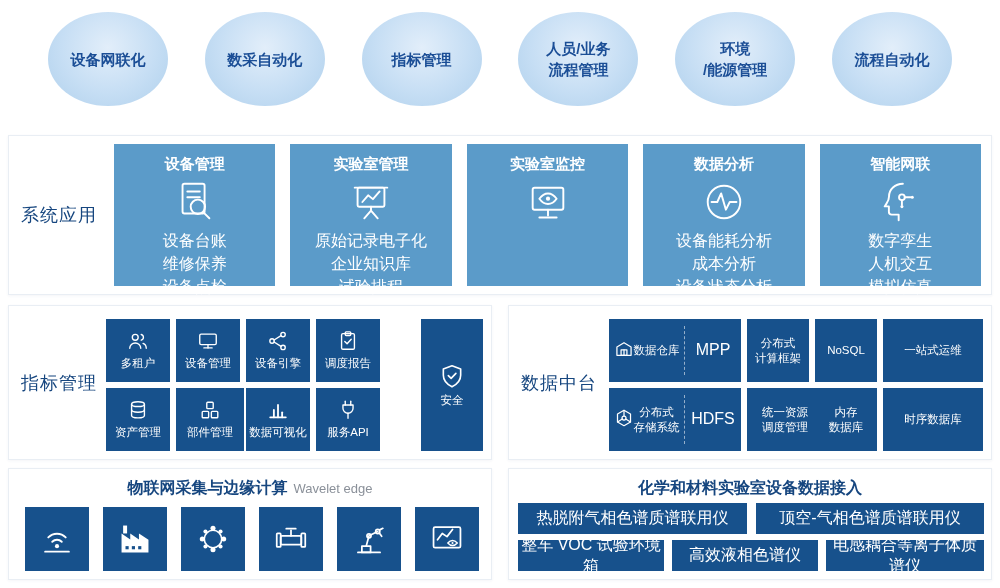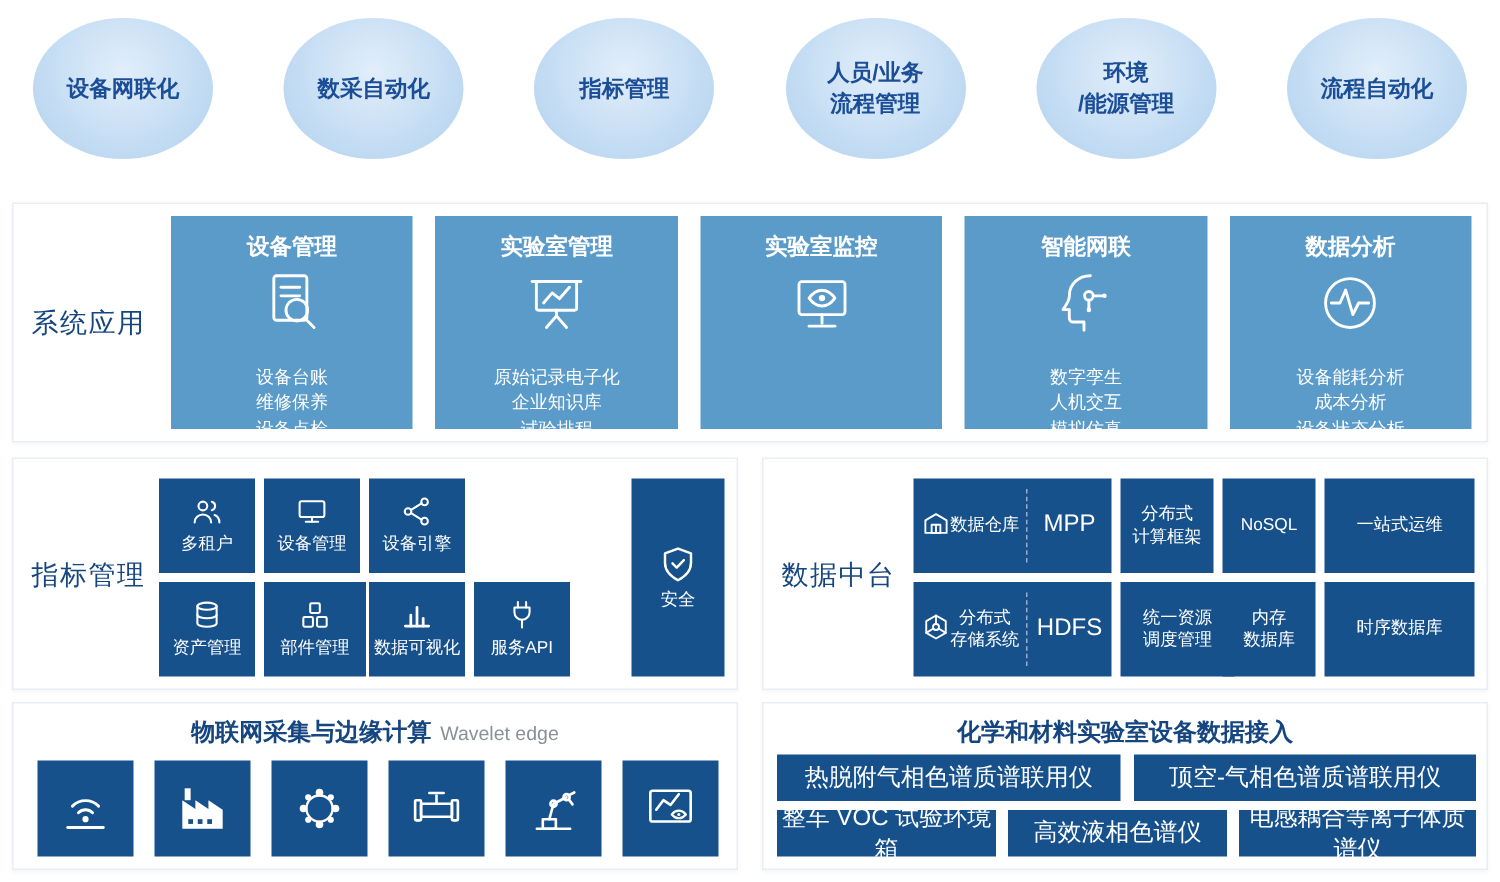--- a/index.html
+++ b/index.html
@@ -1,35 +1,35 @@
 <!DOCTYPE html>
 <html><head>
 <meta charset="utf-8">
 <style>
   *{margin:0;padding:0;box-sizing:border-box}
   html,body{width:1000px;height:588px;background:#ffffff;font-family:"Liberation Sans","DejaVu Sans",sans-serif;overflow:hidden}
   .stage{position:relative;width:1000px;height:588px;background:#fff}
 
   
-  .bubbles{position:absolute;top:12px;left:0;right:0;height:100px;display:flex;justify-content:space-between;padding:0 22px}
+  .bubbles{position:absolute;top:12px;left:0;right:0;height:100px;display:flex;justify-content:space-between;padding:0 48px}
   .bubble{width:120px;height:94px;border-radius:50%;background:radial-gradient(ellipse at 50% 38%,#e2eefa 0%,#c6def4 55%,#afd0ec 100%);
     display:flex;align-items:center;justify-content:center;text-align:center;color:#1b4e96;font-weight:bold;font-size:15px;line-height:1.4;white-space:pre-line}
 
   
   .band{position:absolute;background:#fff;border:1px solid #e9eef4;box-shadow:0 1px 3px rgba(30,60,110,.05)}
   .band-label{position:absolute;left:0;top:0;bottom:0;width:100px;display:flex;align-items:center;justify-content:center;
     color:#16467f;font-size:18px;font-weight:normal;letter-spacing:1px}
 
   
   .band-apps{top:135px;left:8px;width:984px;height:160px}
   .cards{position:absolute;left:105px;right:10px;top:8px;bottom:8px;display:flex;gap:15px}
   .app-card{flex:1;background:#5b9bc9;color:#fff;display:flex;flex-direction:column;align-items:center;padding-top:11px}
   .app-title{font-size:15px;font-weight:bold}
   .app-icon{margin-top:5px;height:50px;display:flex;align-items:center;justify-content:center}
-  .app-lines{margin-top:18px;font-size:12px;line-height:1.45;text-align:center;white-space:pre-line}
+  .app-lines{margin-top:4px;font-size:16px;line-height:1.45;text-align:center;white-space:pre-line}
 
   
   .band-biz{top:305px;left:8px;width:484px;height:155px}
   .band-data{top:305px;left:508px;width:484px;height:155px}
   .tile{position:absolute;background:#17518c;color:#fff;display:flex;flex-direction:column;align-items:center;justify-content:center;
     text-align:center;font-size:11.5px;line-height:1.3;white-space:pre-line}
   .tile .ti{margin-bottom:4px;display:flex}
   .combo{flex-direction:row;justify-content:stretch}
   .combo-left{width:76px;height:49px;align-self:center;display:flex;align-items:center;justify-content:center;
     border-right:1px dashed rgba(255,255,255,.55)}
@@ -106,49 +106,49 @@
             <rect x="8" y="7" width="32" height="23" rx="2"></rect>
             <path d="M15 18.5c2.5-3.5 6-5.5 9-5.5s6.5 2 9 5.5c-2.5 3.5-6 5.5-9 5.5s-6.5-2-9-5.5z"></path>
             <circle cx="24" cy="18.5" r="2.2" fill="#fff" stroke="none"></circle>
             <line x1="24" y1="30" x2="24" y2="36"></line>
               <line x1="15" y1="38" x2="33" y2="38"></line>
           </svg>
         </div>
       </div>
 
       <div class="app-card">
+        <div class="app-title">数据分析</div>
+        <div class="app-icon">
+          <svg width="46" height="46" viewBox="0 0 48 48" fill="none" stroke="#fff" stroke-width="2" stroke-linecap="round" stroke-linejoin="round">
+            <circle cx="24" cy="24" r="17"></circle>
+              <polyline points="11,24 17,24 21,15 26,32 30,24 37,24"></polyline>
+          </svg>
+        </div>
+        <div class="app-lines">设备能耗分析
+成本分析
+设备状态分析</div>
+      </div>
+
+      <div class="app-card">
         <div class="app-title">智能网联</div>
         <div class="app-icon">
           <svg width="46" height="46" viewBox="0 0 48 48" fill="none" stroke="#fff" stroke-width="2" stroke-linecap="round" stroke-linejoin="round">
             <path d="M27 5c-8.3 0-14.5 6-14.5 13.4 0 2.6-.8 4.6-2.6 7.3L8 28.6h4.4v5.6c0 1.8 1.2 3 3 3h7.2V43"></path>
             <circle cx="26" cy="19" r="3"></circle>
               <line x1="29" y1="19" x2="35" y2="19"></line>
             <circle cx="36.8" cy="19" r="1.6" fill="#fff" stroke="none"></circle>
             <line x1="26" y1="22" x2="26" y2="27"></line>
               <circle cx="26" cy="28.8" r="1.6" fill="#fff" stroke="none"></circle>
           </svg>
         </div>
         <div class="app-lines">数字孪生
 人机交互
 模拟仿真</div>
       </div>
 
-      <div class="app-card">
-        <div class="app-title">数据分析</div>
-        <div class="app-icon">
-          <svg width="46" height="46" viewBox="0 0 48 48" fill="none" stroke="#fff" stroke-width="2" stroke-linecap="round" stroke-linejoin="round">
-            <circle cx="24" cy="24" r="17"></circle>
-              <polyline points="11,24 17,24 21,15 26,32 30,24 37,24"></polyline>
-          </svg>
-        </div>
-        <div class="app-lines">设备能耗分析
-成本分析
-设备状态分析</div>
-      </div>
-
     </div>
   </section>
 
   <section class="band band-biz">
     <div class="band-label">指标管理</div>
 
     <div class="tile" style="left:97px;top:13px;width:64px;height:63px">
       <span class="ti">
         <svg width="22" height="22" viewBox="0 0 24 24" fill="none" stroke="#fff" stroke-width="1.5" stroke-linecap="round" stroke-linejoin="round">
           <circle cx="9" cy="8" r="3.2"></circle>
@@ -174,20 +174,29 @@
         <svg width="22" height="22" viewBox="0 0 24 24" fill="none" stroke="#fff" stroke-width="1.5" stroke-linecap="round" stroke-linejoin="round">
           <circle cx="5.5" cy="12" r="2.4"></circle>
             <circle cx="17.5" cy="5" r="2.4"></circle>
             <circle cx="17.5" cy="19" r="2.4"></circle>
           <line x1="7.7" y1="10.9" x2="15.3" y2="6.1"></line>
             <line x1="7.7" y1="13.1" x2="15.3" y2="17.9"></line>
         </svg></span>
       <span>设备引擎</span>
     </div>
 
+    <div class="tile" style="left:307px;top:13px;width:64px;height:63px">
+      <span class="ti">
+        <svg width="22" height="22" viewBox="0 0 24 24" fill="none" stroke="#fff" stroke-width="1.5" stroke-linecap="round" stroke-linejoin="round">
+          <rect x="5" y="4" width="14" height="17" rx="1.5"></rect>
+            <rect x="9" y="2" width="6" height="4" rx="1"></rect>
+          <polyline points="8.5,12.5 11,15 15.5,10"></polyline>
+        </svg></span>
+      <span>调度报告</span>
+    </div>
 
     <div class="tile" style="left:412px;top:13px;width:62px;height:132px">
       <span class="ti">
         <svg width="26" height="26" viewBox="0 0 24 24" fill="none" stroke="#fff" stroke-width="1.5" stroke-linecap="round" stroke-linejoin="round">
           <path d="M12 2.5l8 3v5.8c0 4.8-3.3 8.3-8 10.7-4.7-2.4-8-5.9-8-10.7V5.5z"></path>
             <polyline points="8.6,11.6 11.2,14.2 15.6,9.6"></polyline>
         </svg></span>
       <span>安全</span>
     </div>
 

